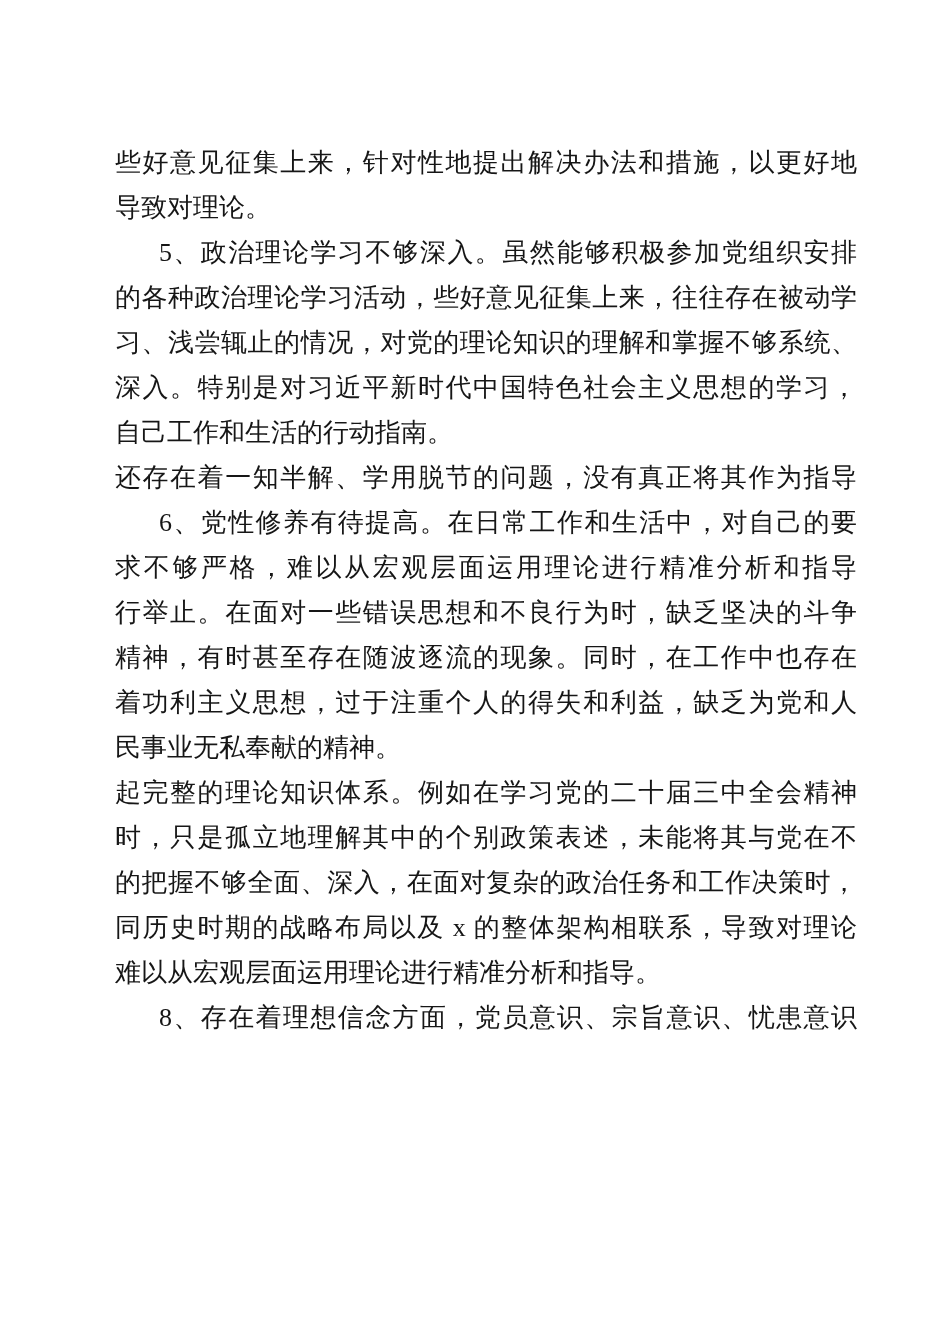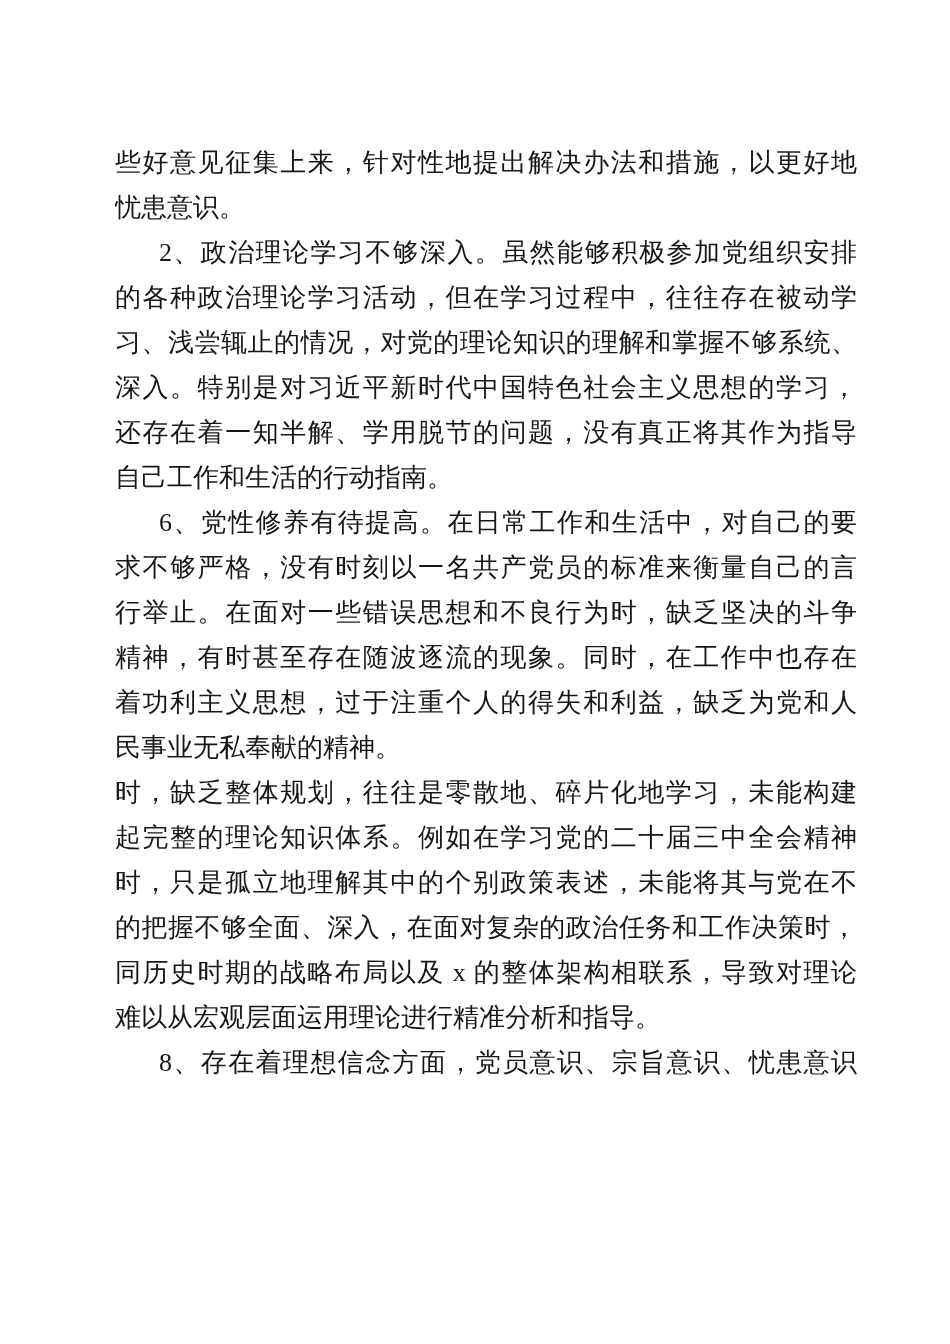--- a/index.html
+++ b/index.html
@@ -44,43 +44,42 @@
     text-indent: 44px;
   }
 </style>
 </head>
 <body>
 
 <div class="page">
 
   <div class="paragraph">
     <div class="ln">些好意见征集上来，针对性地提出解决办法和措施，以更好地</div>
-    <div class="ln e">忧患意识。</div>
+    <div class="ln e">导致对理论。</div>
   </div>
 
   <div class="paragraph">
-    <div class="ln ind">2、政治理论学习不够深入。虽然能够积极参加党组织安排</div>
-    <div class="ln">的各种政治理论学习活动，但在学习过程中，往往存在被动学</div>
+    <div class="ln ind">5、政治理论学习不够深入。虽然能够积极参加党组织安排</div>
+    <div class="ln">的各种政治理论学习活动，些好意见征集上来，往往存在被动学</div>
     <div class="ln">习、浅尝辄止的情况，对党的理论知识的理解和掌握不够系统、</div>
     <div class="ln">深入。特别是对习近平新时代中国特色社会主义思想的学习，</div>
+    <div class="ln e">自己工作和生活的行动指南。</div>
     <div class="ln">还存在着一知半解、学用脱节的问题，没有真正将其作为指导</div>
-    <div class="ln e">自己工作和生活的行动指南。</div>
   </div>
 
   <div class="paragraph">
     <div class="ln ind">6、党性修养有待提高。在日常工作和生活中，对自己的要</div>
-    <div class="ln">求不够严格，没有时刻以一名共产党员的标准来衡量自己的言</div>
+    <div class="ln">求不够严格，难以从宏观层面运用理论进行精准分析和指导</div>
     <div class="ln">行举止。在面对一些错误思想和不良行为时，缺乏坚决的斗争</div>
     <div class="ln">精神，有时甚至存在随波逐流的现象。同时，在工作中也存在</div>
     <div class="ln">着功利主义思想，过于注重个人的得失和利益，缺乏为党和人</div>
     <div class="ln e">民事业无私奉献的精神。</div>
   </div>
 
   <div class="paragraph">
-    <div class="ln">时，缺乏整体规划，往往是零散地、碎片化地学习，未能构建</div>
     <div class="ln">起完整的理论知识体系。例如在学习党的二十届三中全会精神</div>
     <div class="ln">时，只是孤立地理解其中的个别政策表述，未能将其与党在不</div>
     <div class="ln">的把握不够全面、深入，在面对复杂的政治任务和工作决策时，</div>
     <div class="ln">同历史时期的战略布局以及 x 的整体架构相联系，导致对理论</div>
     <div class="ln e">难以从宏观层面运用理论进行精准分析和指导。</div>
   </div>
 
   <div class="paragraph">
     <div class="ln ind">8、存在着理想信念方面，党员意识、宗旨意识、忧患意识</div>
   </div>

